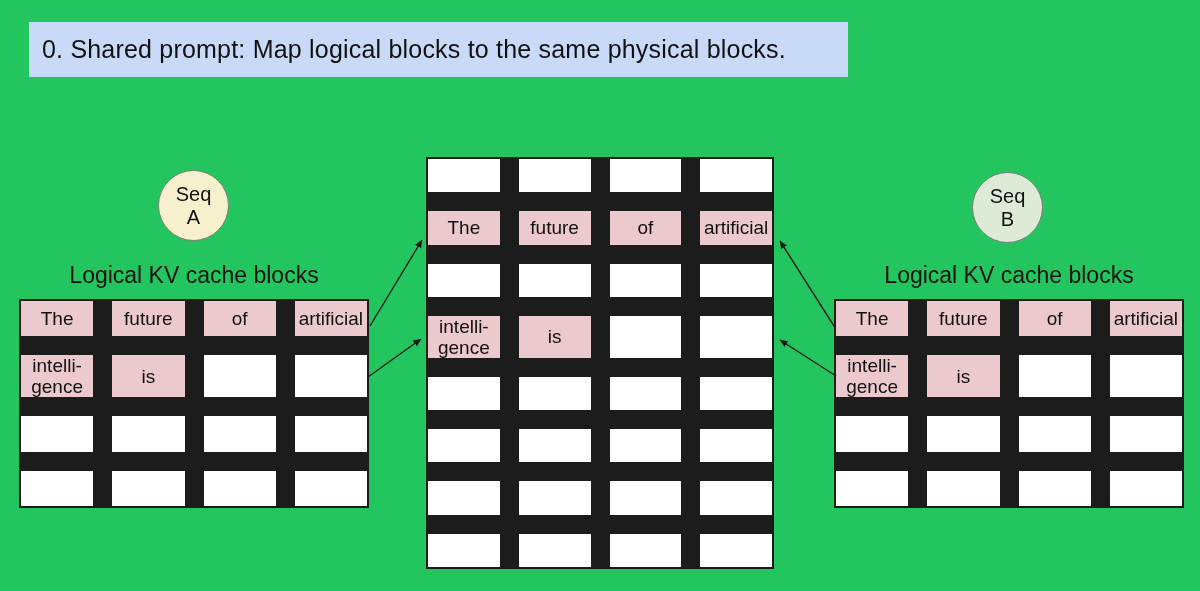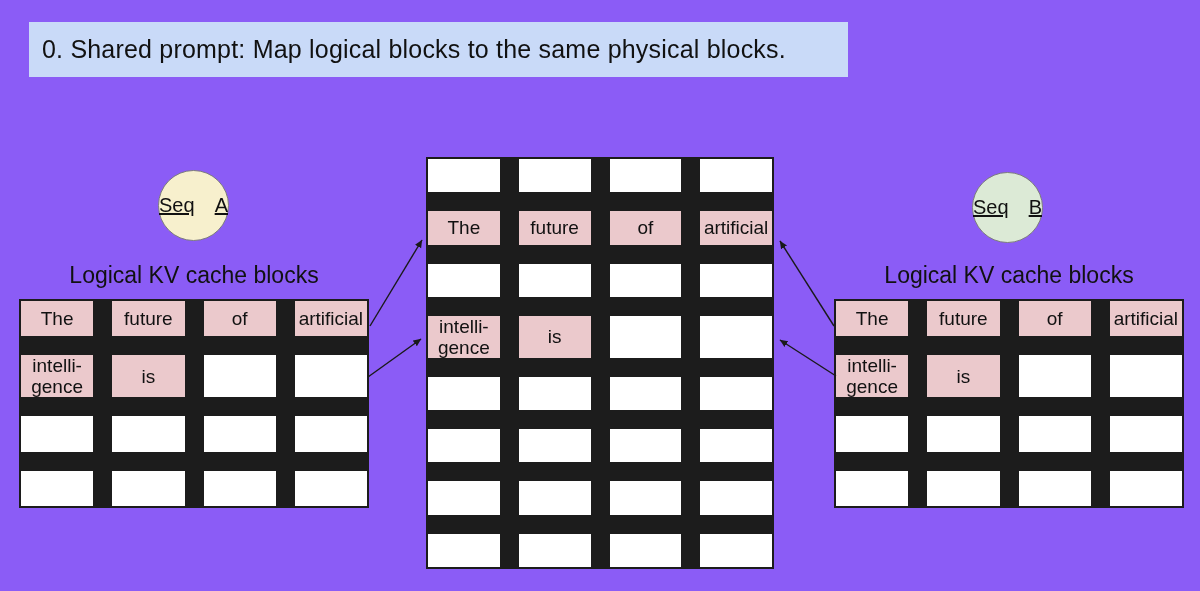--- a/index.html
+++ b/index.html
@@ -1,19 +1,19 @@
 <!DOCTYPE html>
 <html style="--banner-bg: #c9daf8; --cell-pink: #ebc9cc; --seq-a-fill: #f7f0cd; --seq-b-fill: #dcead6; --line-color: #1c1c1c;"><head>
 <meta charset="utf-8">
 <style>
   html, body { margin:0; padding:0; background:#ffffff; }
   body { font-family:"Liberation Sans", sans-serif; color:#111; }
   .canvas {
     position:relative; width:1200px; height:591px;
-    background:#8b5cf6; overflow:hidden;
+    background:#22c55e; overflow:hidden;
   }
 
   
   .banner {
     position:absolute; left:29px; top:22px; width:819px; height:55px;
     background:var(--banner-bg, #c9daf8);
     display:flex; align-items:center; box-sizing:border-box;
     padding-left:13px; font-size:25px; letter-spacing:0.2px;
   }
 
@@ -47,22 +47,22 @@
     align-items:center; justify-content:center;
     font-size:19px; line-height:21px; text-align:center;
   }
   .cell.pink { background:var(--cell-pink, #ebc9cc); }
   .cell .ln { display:block; }
 
   
   .seq {
     position:absolute; width:71px; height:71px; border-radius:50%;
     border:1.5px solid #7d7d7d; box-sizing:border-box;
-    display:flex; flex-direction:row; align-items:center; justify-content:space-between;
-    font-size:20px; line-height:23px;text-decoration:underline;
+    display:flex; flex-direction:column; align-items:center; justify-content:center;
+    font-size:20px; line-height:23px;
   }
   .seq.a { left:158px; top:170px; background:var(--seq-a-fill, #f7f0cd); }
   .seq.b { left:972px; top:172px; background:var(--seq-b-fill, #dcead6); }
 
   
   .arrows {
     position:absolute; left:0; top:0; width:1200px; height:591px;
     pointer-events:none;
   }
 </style>

